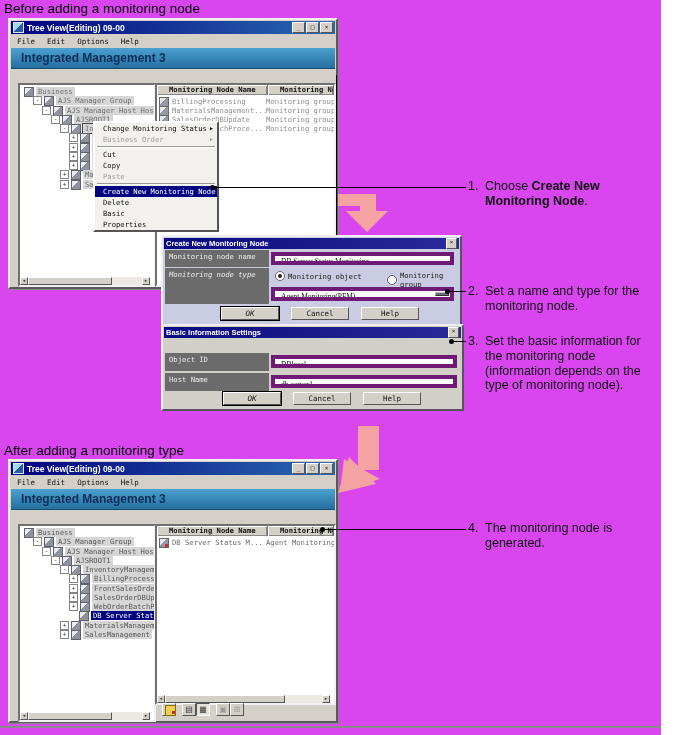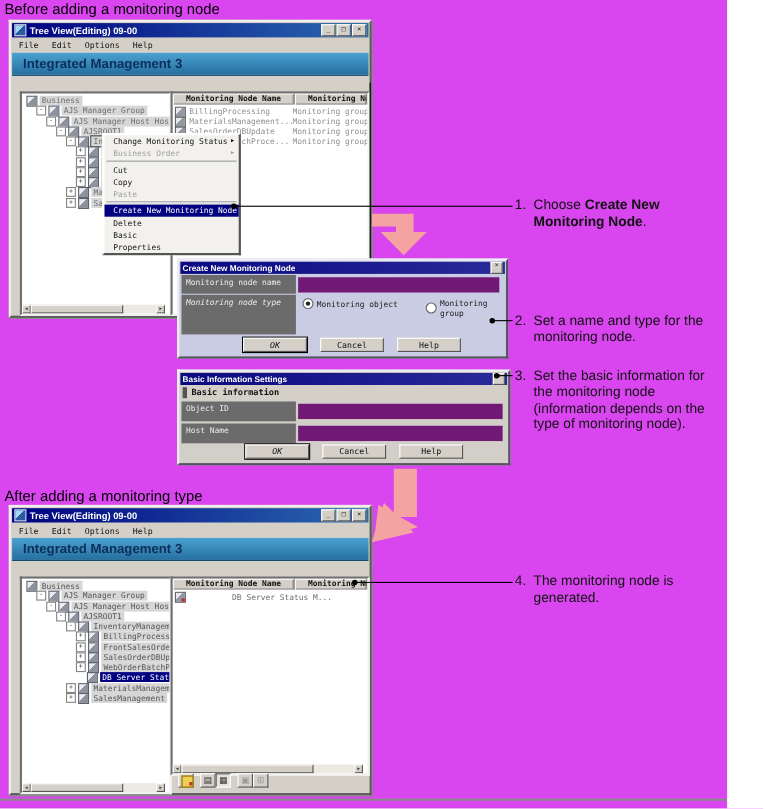--- a/index.html
+++ b/index.html
@@ -41,21 +41,21 @@
   .mi.dis{color:#9d9d9d;}
   .mi.hl{background:#000080;color:#fff;}
   .msep{height:1px;background:#9a9a9a;border-bottom:1px solid #fff;margin:1px 2px;}
   
   .dlg{position:absolute;background:#c9cce2;border:2px solid;border-color:#f0f0f4 #55555f #55555f #f0f0f4;z-index:10;}
   .dlg.warm{background:#d2cfc8;}
   .dtitle{height:11px;margin:1px;background:linear-gradient(90deg,#0a0a80,#2a2a9a);display:flex;align-items:center;padding:0 2px;}
   .dtitle span{color:#fff;font-size:7.5px;font-weight:bold;flex:1;white-space:nowrap;}
   .dx{width:9px;height:9px;background:#d4d0c8;border:1px solid;border-color:#fff #555 #555 #fff;font-size:6px;line-height:7px;text-align:center;color:#111;}
   .dlabel{position:absolute;background:#6b6b6b;color:#ececec;font-family:"DejaVu Sans Mono",monospace;font-size:7.2px;padding:2px 0 0 4px;box-sizing:border-box;}
-  .dinput{position:absolute;background:#fff;border:7px solid #701a75;font-family:Liberation Serif, serif;font-size:7.5px;color:#101010;line-height:11px;padding-left:18px;white-space:nowrap;overflow:hidden;box-sizing:border-box;}
+  .dinput{position:absolute;background:#fff;border:4px solid #701a75;font-family:Liberation Serif, serif;font-size:7.5px;color:#101010;line-height:11px;padding-left:6px;white-space:nowrap;overflow:hidden;box-sizing:border-box;}
   .dbtn{position:absolute;width:58px;height:13px;background:#d4d0c8;border:1px solid;border-color:#fff #555 #555 #fff;font-family:"DejaVu Sans Mono",monospace;font-size:7.5px;text-align:center;line-height:11px;color:#111;box-sizing:border-box;}
   .dbtn.def{box-shadow:0 0 0 1px #000;font-style:italic;}
   .radio{position:absolute;display:flex;align-items:center;font-family:"DejaVu Sans Mono",monospace;font-size:7.2px;color:#1a1a1a;}
   .rc{width:8px;height:8px;border-radius:50%;background:#fff;border:1px solid #666;margin-right:3px;position:relative;flex:none;}
   .rc.on:after{content:"";position:absolute;left:2px;top:2px;width:4px;height:4px;border-radius:50%;background:#222;}
   .ddarrow{position:absolute;right:1px;top:1px;bottom:1px;width:12px;background:#6e6e76;border:1px solid;border-color:#bbb #333 #333 #bbb;color:#fff;font-size:5px;text-align:center;line-height:10px;}
   .dsection{position:absolute;background:#d4d0c8;display:flex;align-items:center;font-family:"DejaVu Sans Mono",monospace;font-size:7.8px;font-weight:bold;color:#111;}
   .dsection .bar{width:4px;height:10px;background:#555;margin:0 4px 0 1px;}
   
   .cline{position:absolute;background:#000;z-index:7;}
@@ -227,41 +227,41 @@
     <div class="dinput" style="left:108px;top:15px;width:183px;height:13px;">DB Server Status Monitoring</div>
     <div class="dlabel" style="left:2px;top:31px;width:104px;height:36px;font-style:italic;">Monitoring node type</div>
     <div class="radio" style="left:112px;top:34px;">
         <span class="rc on"></span>
         <span>Monitoring object</span>
       </div>
     <div class="radio" style="left:224px;top:34px;">
         <span class="rc"></span>
         <span>Monitoring group</span>
       </div>
+    <div class="dinput" style="left:108px;top:50px;width:183px;height:14px;">
+      <span>Agent Monitoring(PFM)</span>
+      <div class="ddarrow">▼</div>
+    </div>
     <div class="dbtn def" style="left:58px;top:70px;">OK</div>
     <div class="dbtn" style="left:128px;top:70px;">Cancel</div>
     <div class="dbtn" style="left:198px;top:70px;">Help</div>
   </div>
 
   <div class="cdot" style="left:445px;top:289px;z-index:12;"></div>
   <div class="cline" style="left:449px;top:291px;width:17px;height:1px;z-index:12;"></div>
   <div class="ann" style="left:468px;top:284px;">
     <span class="num">2.</span>
     <span class="body">Set a name and type for the
 monitoring node.</span>
   </div>
 
-  <div class="dlg warm" style="left:161px;top:336px;width:299px;height:83px;">
+  <div class="dlg warm" style="left:161px;top:324px;width:299px;height:83px;">
     <div class="dtitle">
       <span>Basic Information Settings</span>
       <div class="dx">×</div>
-    </div>
-    <div class="dsection" style="left:2px;top:12px;width:293px;height:13px;">
-      <span class="bar"></span>
-      <span>Basic information</span>
     </div>
     <div class="dlabel" style="left:2px;top:27px;width:104px;height:18px;">Object ID</div>
     <div class="dinput" style="left:108px;top:29px;width:186px;height:13px;">DBlocal</div>
     <div class="dlabel" style="left:2px;top:47px;width:104px;height:18px;">Host Name</div>
     <div class="dinput" style="left:108px;top:49px;width:186px;height:13px;">db-server1</div>
     <div class="dbtn def" style="left:60px;top:66px;">OK</div>
     <div class="dbtn" style="left:130px;top:66px;">Cancel</div>
     <div class="dbtn" style="left:200px;top:66px;">Help</div>
   </div>
 
@@ -366,21 +366,21 @@
         <div style="flex:1;"></div>
         <div class="sbtn">►</div>
       </div>
     </div>
 
     <div class="pane" style="left:145px;top:63px;width:177px;height:177px;">
       <div class="lhead">
         <div class="lhc" style="width:98px;flex:none;">Monitoring Node Name</div>
         <div class="lhc" style="flex:1;">Monitoring Node T</div>
       </div>
-      <div class="lrow" style="top:12px;right:0;color:#6a6a6a;gap:39px;">
+      <div class="lrow" style="top:12px;right:0;color:#6a6a6a;">
           <span class="rico">
             <span class="reddot"></span>
           </span>
           <span class="rname">DB Server Status M...</span>
           <span class="rtype">Agent Monitoring(</span>
         </div>
       <div class="hscroll" style="left:0;bottom:0;width:173px;">
         <div class="sbtn">◄</div>
         <div class="sthumb" style="width:120px;"></div>
         <div style="flex:1;"></div>

